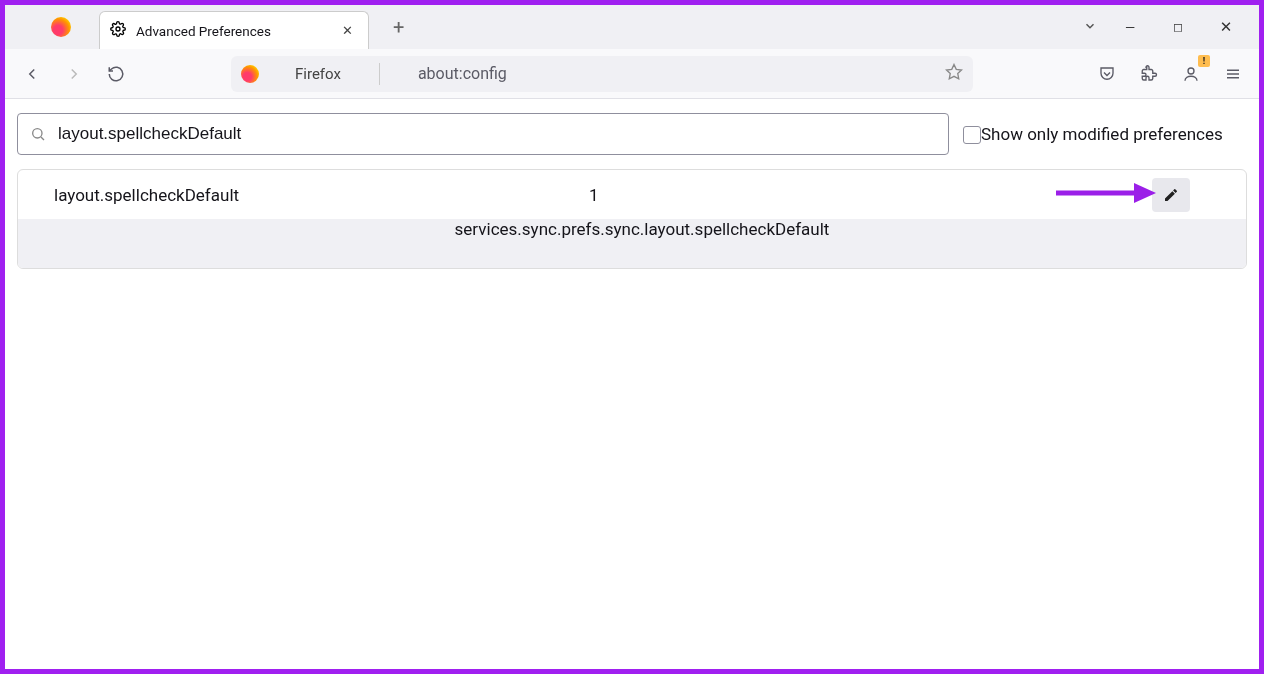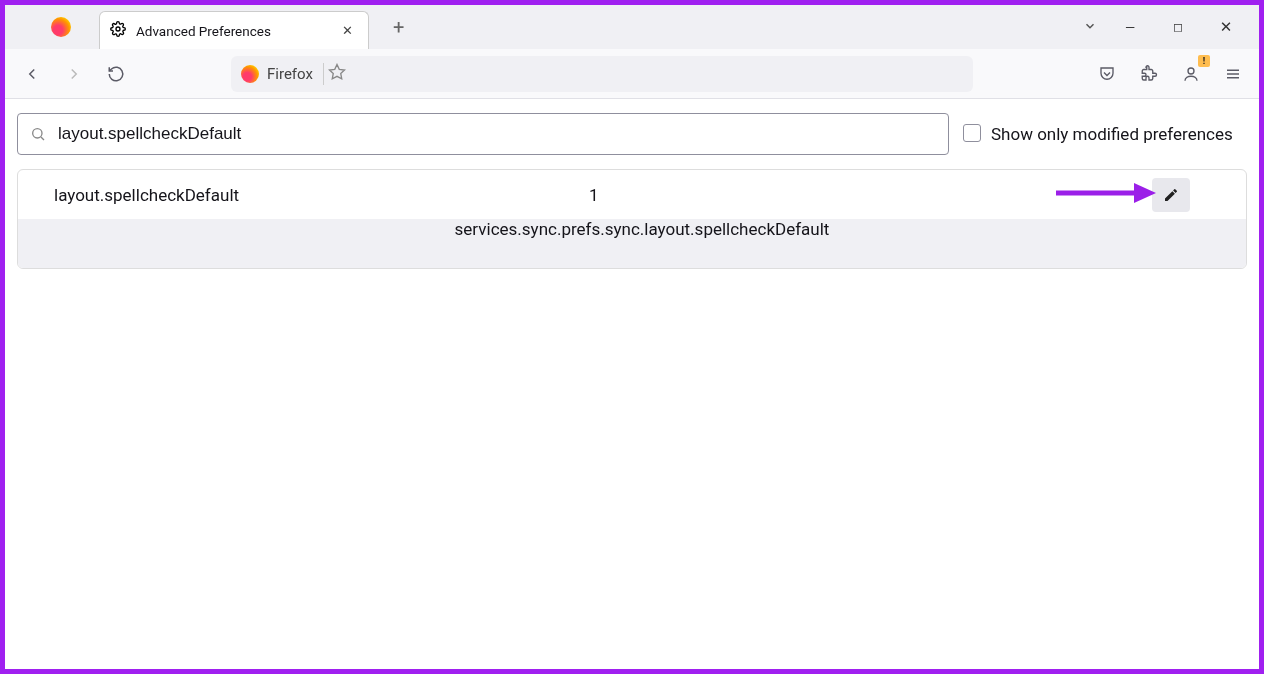--- a/index.html
+++ b/index.html
@@ -74,20 +74,21 @@
 .nav-btn svg { width: 18px; height: 18px; }
 .urlbar {
   flex: 1;
   background: #f0f0f4;
   border-radius: 6px;
   height: 36px;
   display: flex;
   align-items: center;
   margin: 0 110px 0 90px;
   padding: 0 10px;
+  gap: 28px;
 }
 .urlbar .ff-mini {
   width: 18px; height: 18px; border-radius:50%;
   background: radial-gradient(circle at 35% 65%, #ff3b6b 25%, #ff9500 60%, #ffcb00 78%, #7a2ff7 100%);
   margin-right: 8px;
 }
 .urlbar .fx-label { font-size: 15px; color: #444; margin-right: 6px;}
 .urlbar .sep { width: 1px; height: 22px; background: #ccc; margin: 0 4px; }
 .urlbar .url-text { font-size: 16px; color: #5b5b66; flex:1; padding-left:6px;}
 .urlbar .star { color: #888; }
@@ -120,21 +121,21 @@
   max-width: 932px;
 }
 .search-box svg { width:16px; height:16px; color:#888; margin-right:12px;}
 .search-box input {
   border: none; outline: none;
   font-size: 17px;
   flex: 1;
   color: #15141a;
   background: transparent;
 }
-.chk-row { display:flex; align-items:flex-start; gap:10px; font-size: 17px; color:#15141a;}
+.chk-row { display:flex; align-items:flex-end; gap:0; font-size: 17px; color:#15141a;}
 .chk {
   width:18px; height:18px;
   border:1.5px solid #8f8f9d;
   border-radius:3px;
 }
 .prefs-list {
   border: 1px solid #ddd;
   border-radius: 6px;
   overflow: hidden;
 }
@@ -212,20 +213,21 @@
     <div class="nav-btn">
       <svg viewBox="0 0 24 24" fill="none" stroke="currentColor" stroke-width="2">
           <path d="M3 12a9 9 0 1 0 3-6.7L3 8"></path>
           <polyline points="3 3 3 8 8 8"></polyline>
         </svg>
     </div>
     <div class="urlbar">
       <div class="ff-mini"></div>
       <span class="fx-label">Firefox</span>
       <div class="sep"></div>
+      <span class="url-text">about:config</span>
       <span class="star">
         <svg viewBox="0 0 24 24" fill="none" stroke="currentColor" stroke-width="1.8">
             <polygon points="12 2 15 8.5 22 9.3 17 14 18.3 21 12 17.8 5.7 21 7 14 2 9.3 9 8.5 12 2"></polygon>
           </svg>
       </span>
     </div>
     <div class="tool-icons">
       <div class="t-btn">
         <svg viewBox="0 0 24 24" fill="none" stroke="currentColor" stroke-width="1.8">
             <path d="M4 4h16v7a8 8 0 0 1-16 0V4z"></path>

